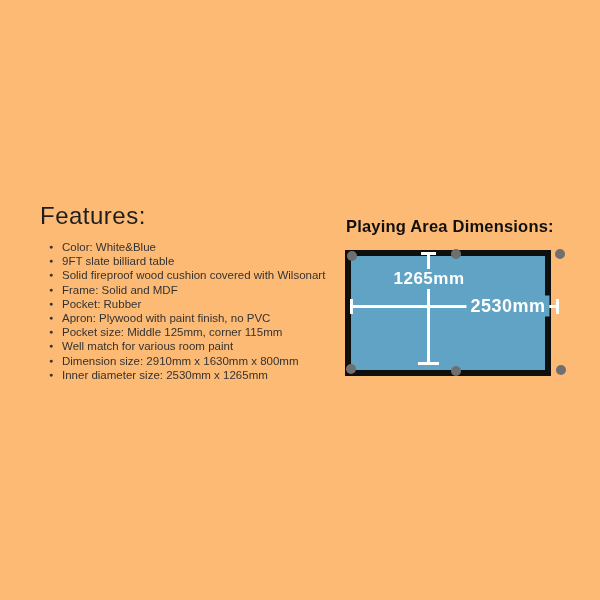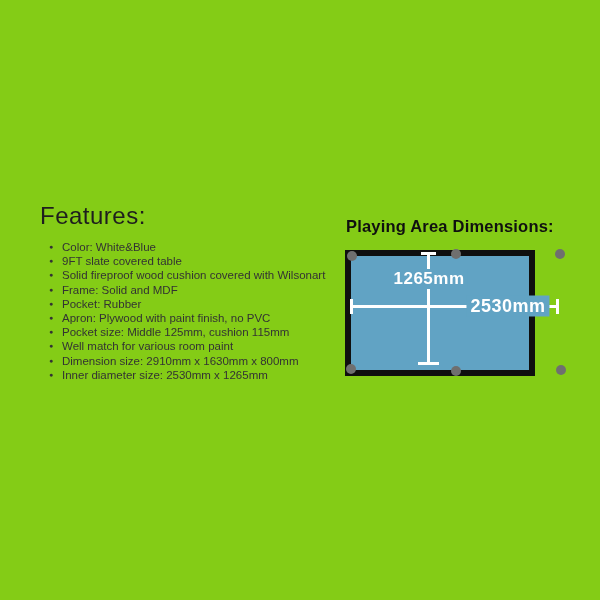--- a/index.html
+++ b/index.html
@@ -1,19 +1,19 @@
 <!DOCTYPE html>
 <html style="--cloth: #61a3c4; --frame: #0f0f0f; --pocket: #6f6f6f; --line: #ffffff; --linetext: #ffffff;"><head>
 <meta charset="utf-8">
 <style>
   html, body { margin: 0; padding: 0; background: #ffffff; }
   .canvas {
     position: relative;
     width: 600px; height: 600px;
-    background: #84cc16;
+    background: #fdba74;
     overflow: hidden;
     font-family: "Liberation Sans", sans-serif;
   }
 
   
   .features {
     position: absolute;
     left: 40px; top: 202px;
     width: 300px;
   }
@@ -55,21 +55,21 @@
     margin: 0 0 14px -1px;
     font-size: 16.5px;
     font-weight: 700;
     letter-spacing: 0.2px;
     color: #101010;
     white-space: nowrap;
   }
   .table {
     position: relative;
     margin-left: -2px;
-    width: 190px; height: 126px;
+    width: 206px; height: 126px;
     background: var(--frame, #0f0f0f);
   }
   .cloth {
     position: absolute;
     left: 6px; top: 6px; right: 6px; bottom: 6px;
     background: var(--cloth, #61a3c4);
   }
   .pocket {
     position: absolute;
     width: 10px; height: 10px;
@@ -110,36 +110,36 @@
 
 <div class="canvas">
 
   <section class="features">
     <h1 class="features-title">Features:</h1>
     <ul class="features-list">
         <li>
         <span>Color: White&amp;Blue</span>
       </li>
         <li>
-        <span>9FT slate covered table</span>
+        <span>9FT slate billiard table</span>
       </li>
         <li>
         <span>Solid fireproof wood cushion covered with Wilsonart</span>
       </li>
         <li>
         <span>Frame: Solid and MDF</span>
       </li>
         <li>
         <span>Pocket: Rubber</span>
       </li>
         <li>
         <span>Apron: Plywood with paint finish, no PVC</span>
       </li>
         <li>
-        <span>Pocket size: Middle 125mm, cushion 115mm</span>
+        <span>Pocket size: Middle 125mm, corner 115mm</span>
       </li>
         <li>
         <span>Well match for various room paint</span>
       </li>
         <li>
         <span>Dimension size: 2910mm x 1630mm x 800mm</span>
       </li>
         <li>
         <span>Inner diameter size: 2530mm x 1265mm</span>
       </li>

